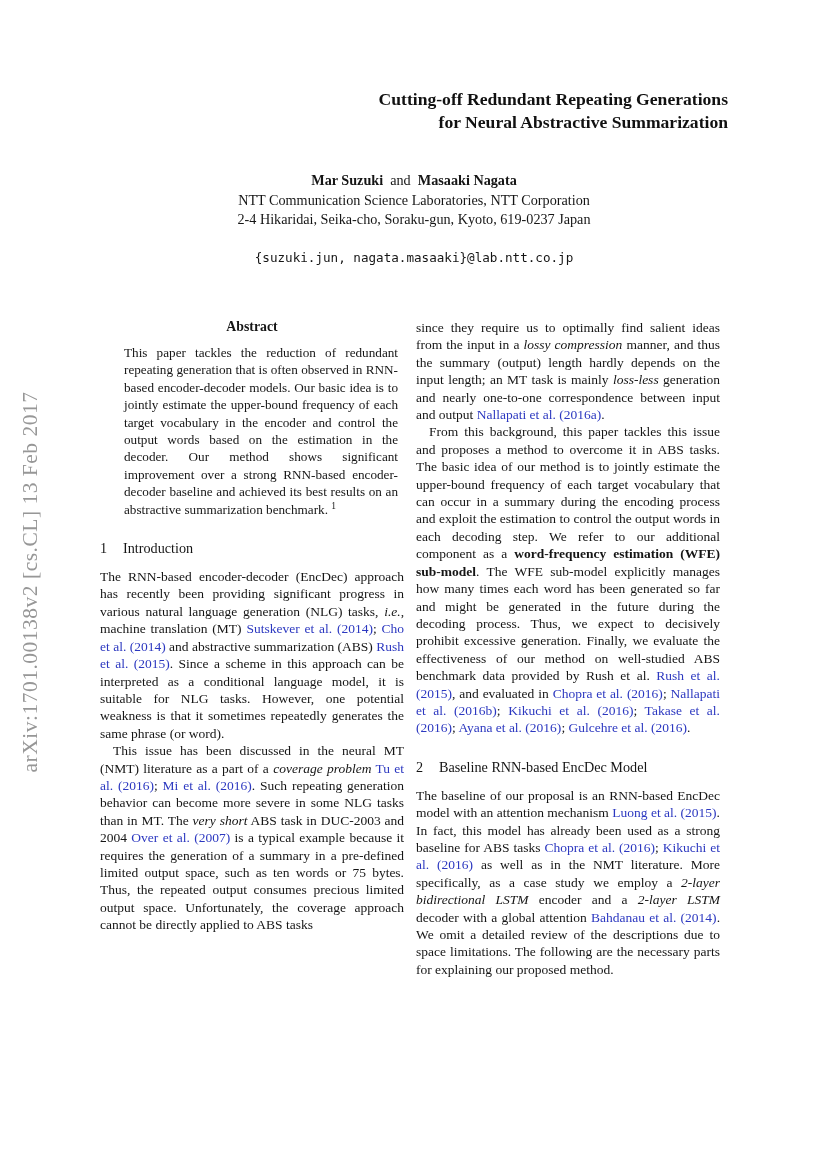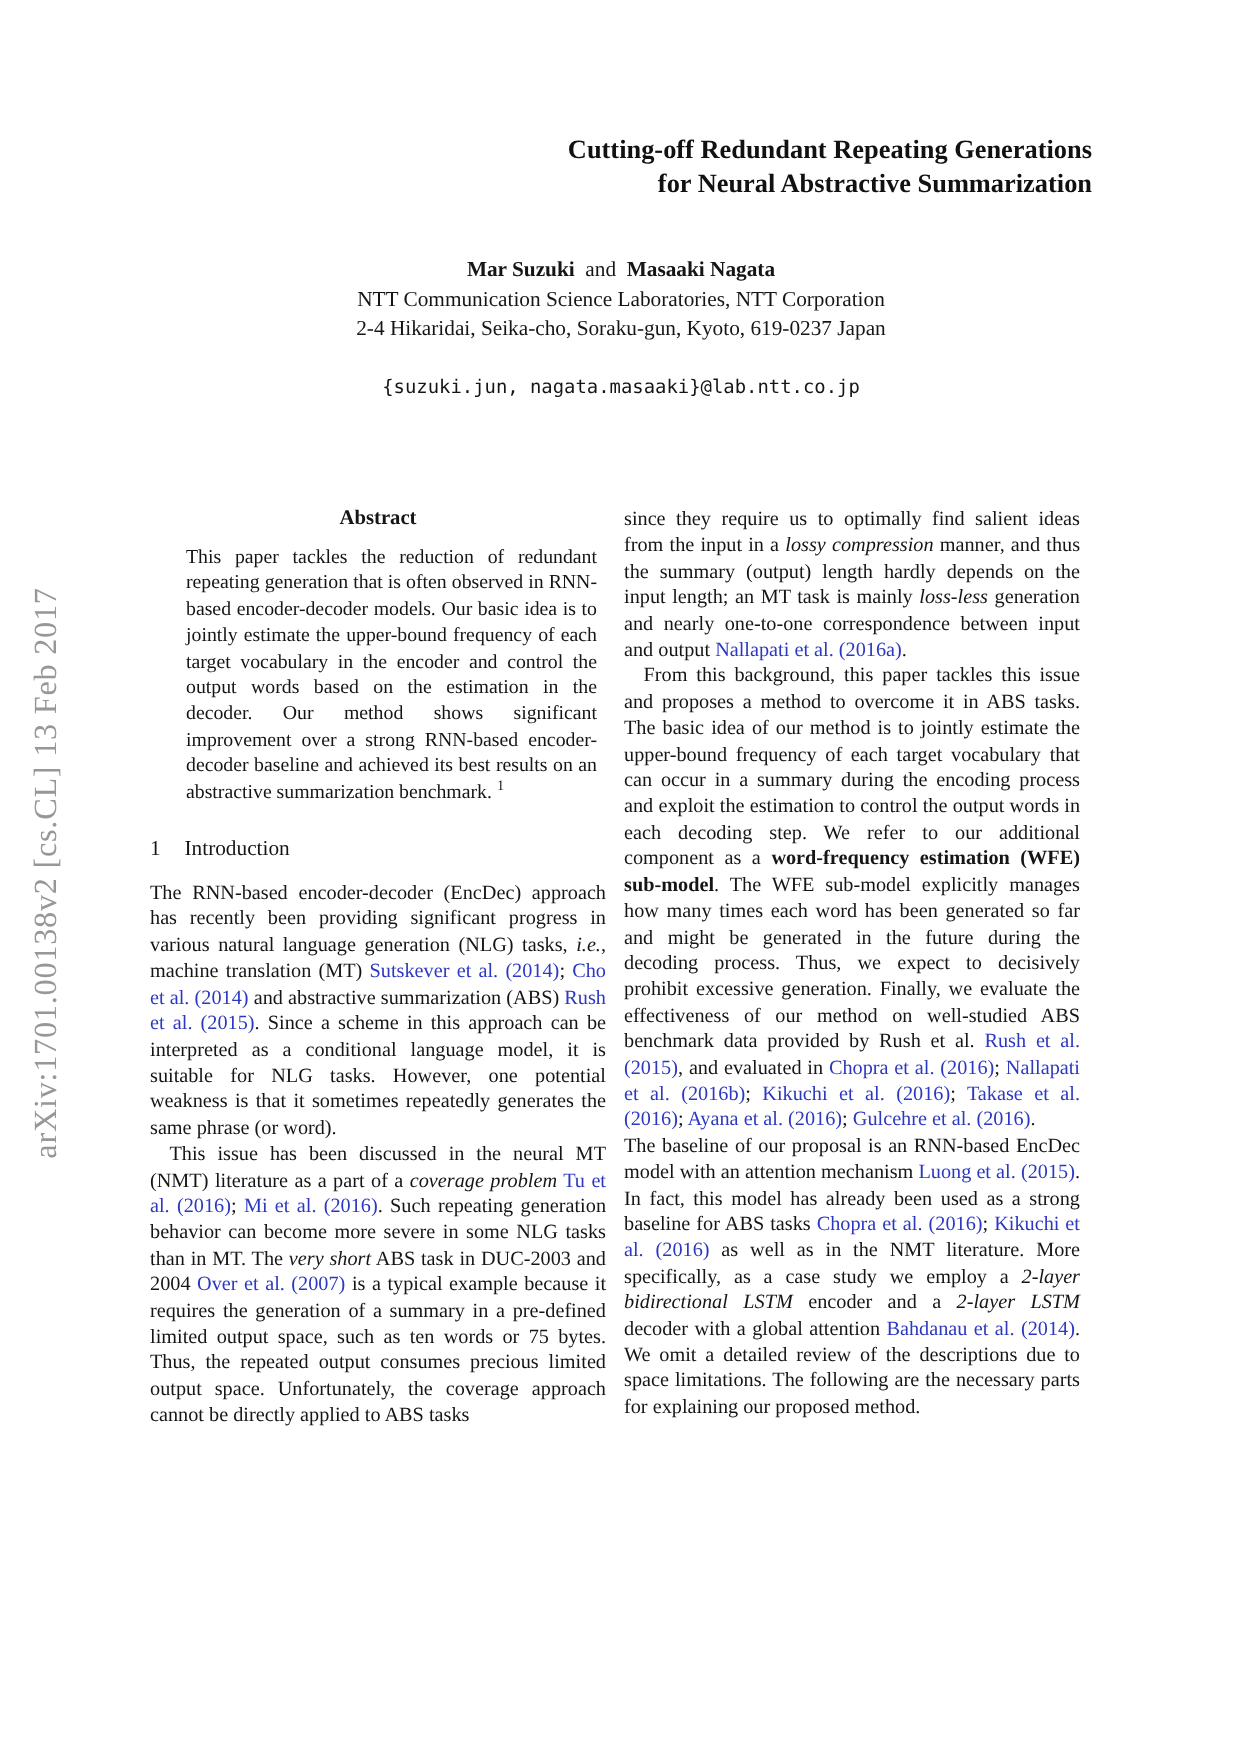--- a/index.html
+++ b/index.html
@@ -34,21 +34,21 @@
   }
   .head-block { text-align: center; margin-top: 37px; font-size: 14.2px; line-height: 19.5px; }
   .author-line { font-size: 14.2px; }
   .author-name { font-weight: bold; }
   .and-word { font-weight: normal; }
   .email-line {
     font-family: "DejaVu Sans Mono", "Liberation Mono", monospace;
     font-size: 12.6px;
     margin-top: 18px;
   }
-  .columns { display: flex; gap: 12px; margin-top: 70px; }
+  .columns { display: flex; gap: 12px; margin-top: 52px; }
   .col { width: 304px; display: flex; flex-direction: column; min-height: 816px; }
   .abstract-heading { text-align: center; font-weight: bold; font-size: 13.8px; margin-bottom: 9px; }
   .abstract-body {
     margin: 0 6px 0 24px;
     font-size: 13.2px;
     line-height: 17.4px;
     text-align: justify;
   }
   .section-heading { font-weight: normal; font-size: 14.2px; margin: 22px 0 11px 0; }
   .sec-num { display: inline-block; min-width: 23px; }
@@ -91,19 +91,20 @@
 
         <div class="para"><span class="seg-n">The RNN-based encoder-decoder (EncDec) approach has recently been providing significant progress in various natural language generation (NLG) tasks, </span><span class="seg-i">i.e.</span><span class="seg-n">, machine translation (MT) </span><span class="seg-c">Sutskever et al. (2014)</span><span class="seg-n">; </span><span class="seg-c">Cho et al. (2014)</span><span class="seg-n"> and abstractive summarization (ABS) </span><span class="seg-c">Rush et al. (2015)</span><span class="seg-n">. Since a scheme in this approach can be interpreted as a conditional language model, it is suitable for NLG tasks. However, one potential weakness is that it sometimes repeatedly generates the same phrase (or word).</span></div>
         <div class="para indent"><span class="seg-n">This issue has been discussed in the neural MT (NMT) literature as a part of a </span><span class="seg-i">coverage problem</span><span class="seg-n"> </span><span class="seg-c">Tu et al. (2016)</span><span class="seg-n">; </span><span class="seg-c">Mi et al. (2016)</span><span class="seg-n">. Such repeating generation behavior can become more severe in some NLG tasks than in MT. The </span><span class="seg-i">very short</span><span class="seg-n"> ABS task in DUC-2003 and 2004 </span><span class="seg-c">Over et al. (2007)</span><span class="seg-n"> is a typical example because it requires the generation of a summary in a pre-defined limited output space, such as ten words or 75 bytes. Thus, the repeated output consumes precious limited output space. Unfortunately, the coverage approach cannot be directly applied to ABS tasks</span></div>
 
       </div>
 
       <div class="col">
         <div class="para"><span class="seg-n">since they require us to optimally find salient ideas from the input in a </span><span class="seg-i">lossy compression</span><span class="seg-n"> manner, and thus the summary (output) length hardly depends on the input length; an MT task is mainly </span><span class="seg-i">loss-less</span><span class="seg-n"> generation and nearly one-to-one correspondence between input and output </span><span class="seg-c">Nallapati et al. (2016a)</span><span class="seg-n">.</span></div>
         <div class="para indent"><span class="seg-n">From this background, this paper tackles this issue and proposes a method to overcome it in ABS tasks. The basic idea of our method is to jointly estimate the upper-bound frequency of each target vocabulary that can occur in a summary during the encoding process and exploit the estimation to control the output words in each decoding step. We refer to our additional component as a </span><span class="seg-b">word-frequency estimation (WFE) sub-model</span><span class="seg-n">. The WFE sub-model explicitly manages how many times each word has been generated so far and might be generated in the future during the decoding process. Thus, we expect to decisively prohibit excessive generation. Finally, we evaluate the effectiveness of our method on well-studied ABS benchmark data provided by Rush et al. </span><span class="seg-c">Rush et al. (2015)</span><span class="seg-n">, and evaluated in </span><span class="seg-c">Chopra et al. (2016)</span><span class="seg-n">; </span><span class="seg-c">Nallapati et al. (2016b)</span><span class="seg-n">; </span><span class="seg-c">Kikuchi et al. (2016)</span><span class="seg-n">; </span><span class="seg-c">Takase et al. (2016)</span><span class="seg-n">; </span><span class="seg-c">Ayana et al. (2016)</span><span class="seg-n">; </span><span class="seg-c">Gulcehre et al. (2016)</span><span class="seg-n">.</span></div>
 
+        <div class="section-heading"><span class="sec-num">2</span><span>Baseline RNN-based EncDec Model</span></div>
 
         <div class="para"><span class="seg-n">The baseline of our proposal is an RNN-based EncDec model with an attention mechanism </span><span class="seg-c">Luong et al. (2015)</span><span class="seg-n">. In fact, this model has already been used as a strong baseline for ABS tasks </span><span class="seg-c">Chopra et al. (2016)</span><span class="seg-n">; </span><span class="seg-c">Kikuchi et al. (2016)</span><span class="seg-n"> as well as in the NMT literature. More specifically, as a case study we employ a </span><span class="seg-i">2-layer bidirectional LSTM</span><span class="seg-n"> encoder and a </span><span class="seg-i">2-layer LSTM</span><span class="seg-n"> decoder with a global attention </span><span class="seg-c">Bahdanau et al. (2014)</span><span class="seg-n">. We omit a detailed review of the descriptions due to space limitations. The following are the necessary parts for explaining our proposed method.</span></div>
       </div>
 
     </div>
   </div>
 </div>
 
 </body></html>

